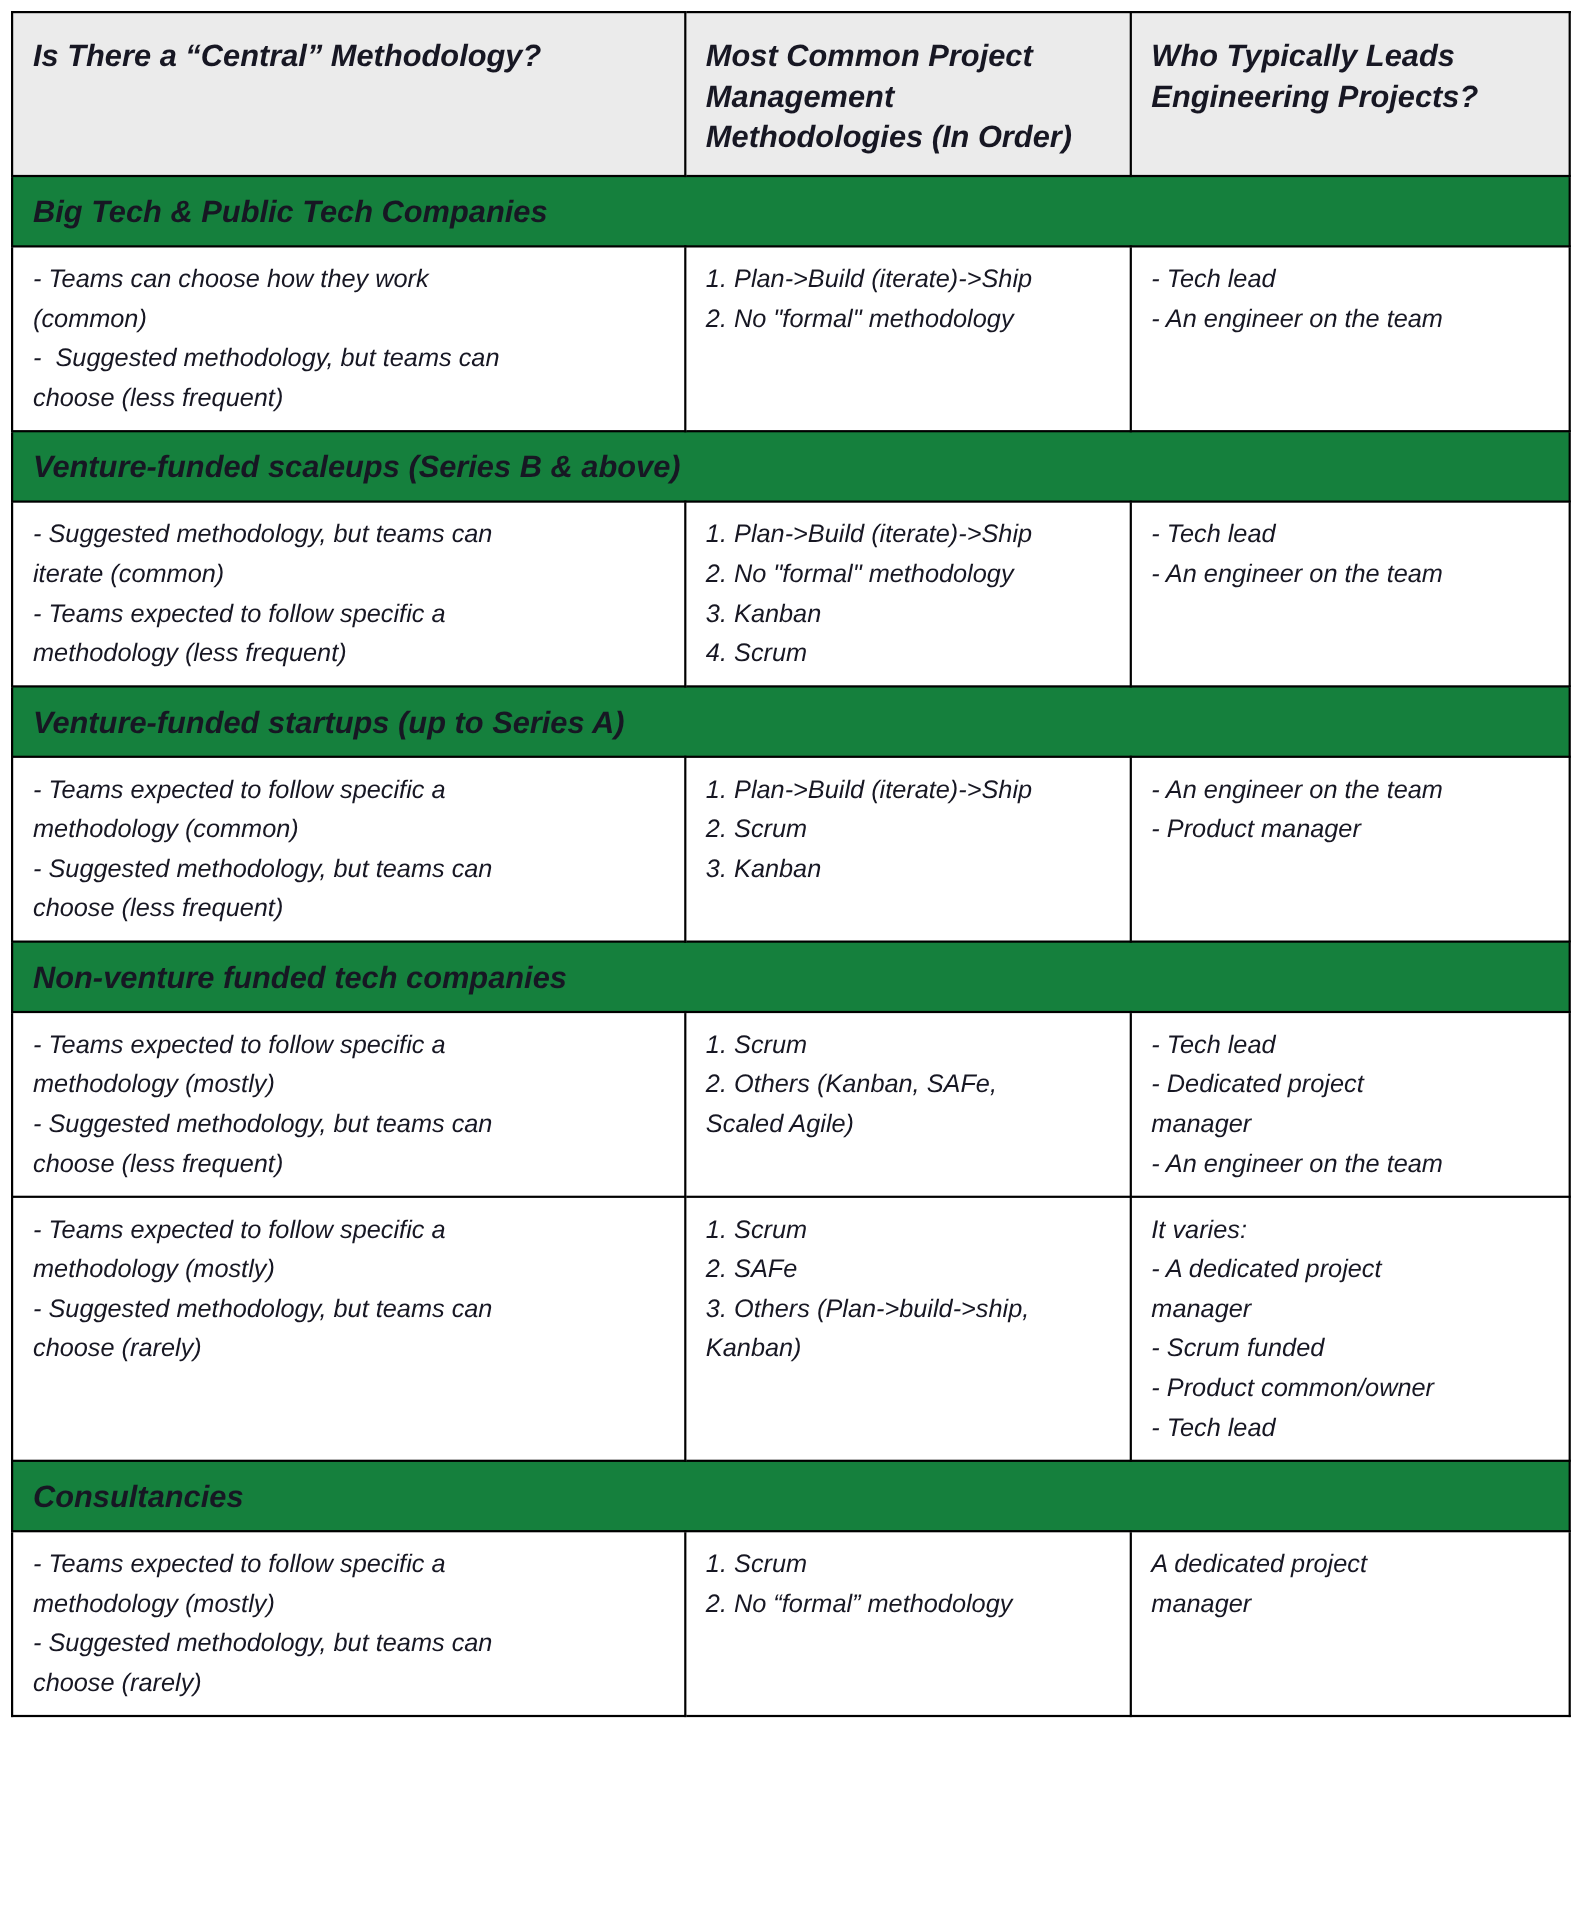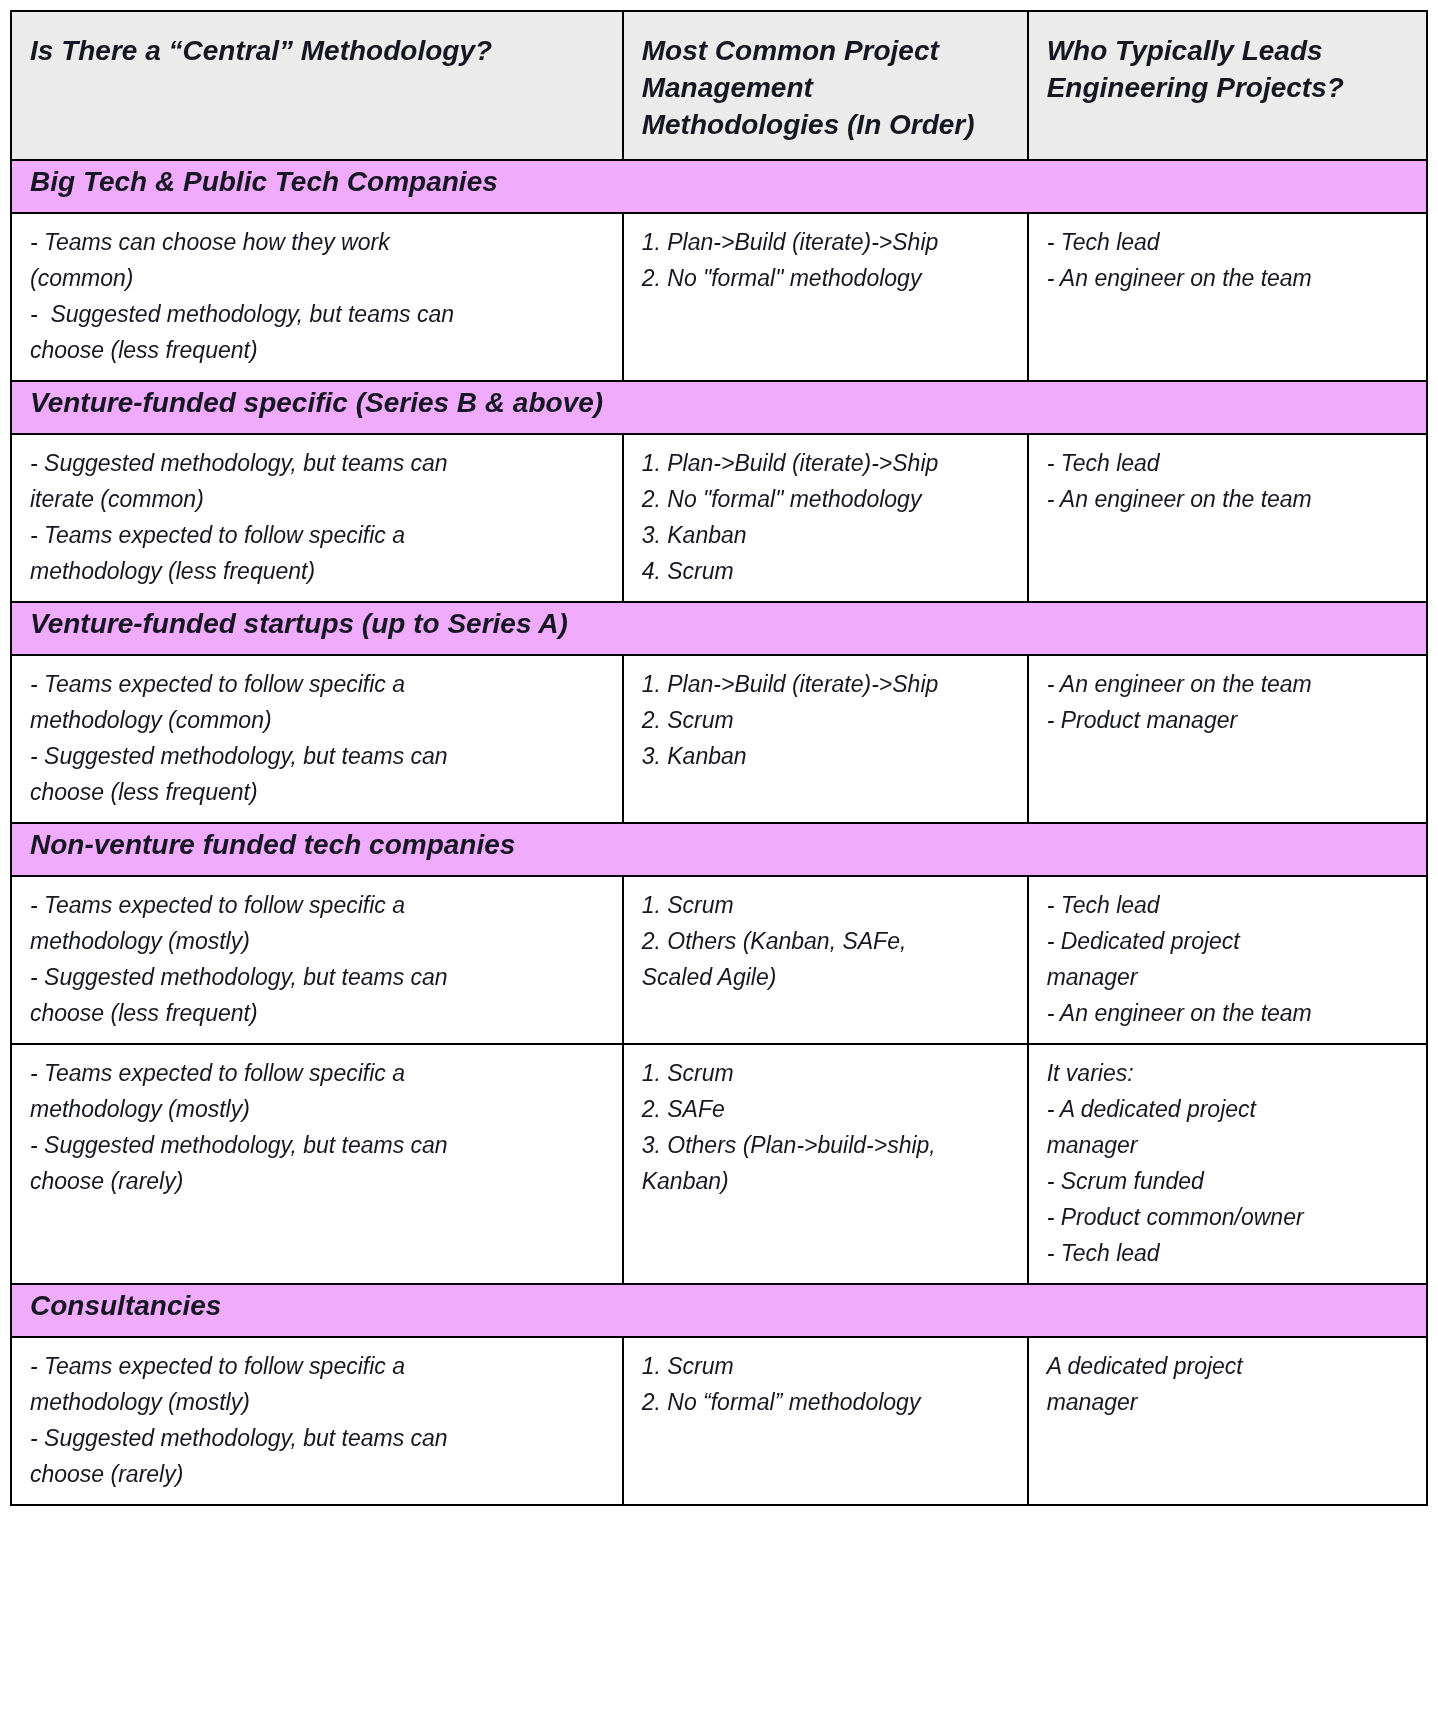--- a/index.html
+++ b/index.html
@@ -36,24 +36,24 @@
   col.c3 { width: 28.2%; }
 
   th.col-header {
     background: #ebebeb;
     font-size: 28px;
     font-weight: bold;
     line-height: 37px;
     padding: 20px 18px 16px 18px;
   }
   td.section-cell {
-    background: #f0abfc;
+    background: #15803d;
     font-size: 28px;
     line-height: 36px;
-    padding: 3px 18px 12px 18px;
+    padding: 14px 18px 12px 18px;
     font-weight: normal;
   }
   td.section-cell .section-bold { font-weight: bold; }
   td.section-cell .section-suffix { font-weight: bold; }
 
   td.data-cell {
     background: #ffffff;
     font-size: 23px;
     line-height: 36px;
     padding: 10px 16px 12px 18px;
@@ -103,21 +103,21 @@
           <td class="data-cell">
             <div class="cell-line">1. Plan-&gt;Build (iterate)-&gt;Ship</div>
             <div class="cell-line">2. No "formal" methodology</div>
           </td>
           <td class="data-cell">
             <div class="cell-line">- Tech lead</div>
             <div class="cell-line">- An engineer on the team</div>
           </td>
         </tr>
         <tr>
-          <td class="section-cell" colspan="3"><span class="section-bold">Venture-funded specific</span><span class="section-suffix"> (Series B &amp; above)</span></td>
+          <td class="section-cell" colspan="3"><span class="section-bold">Venture-funded scaleups</span><span class="section-suffix"> (Series B &amp; above)</span></td>
         </tr>
         <tr>
           <td class="data-cell">
             <div class="cell-line">- Suggested methodology, but teams can</div>
             <div class="cell-line">iterate (common)</div>
             <div class="cell-line">- Teams expected to follow specific a</div>
             <div class="cell-line">methodology (less frequent)</div>
           </td>
           <td class="data-cell">
             <div class="cell-line">1. Plan-&gt;Build (iterate)-&gt;Ship</div>

